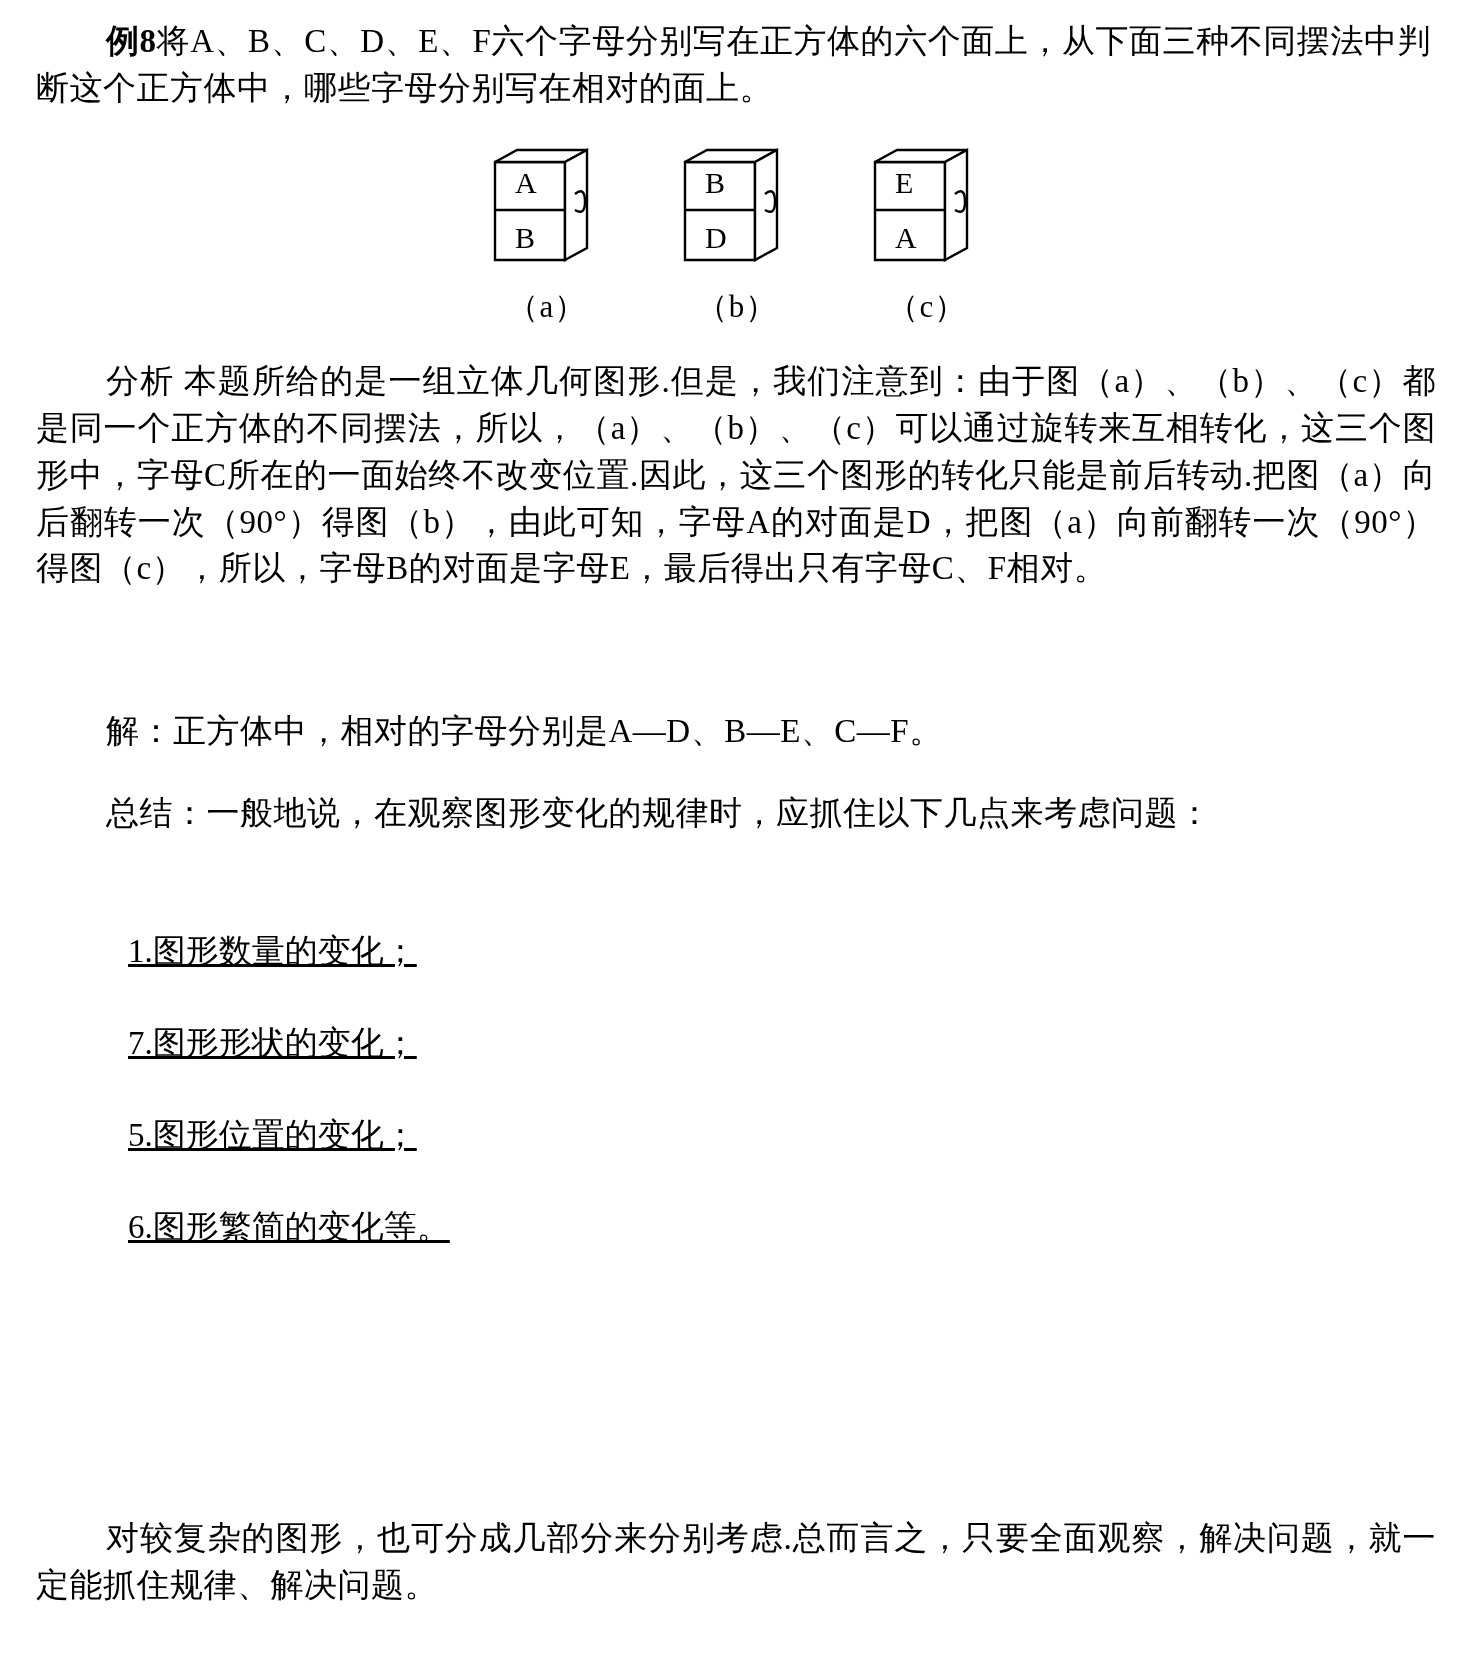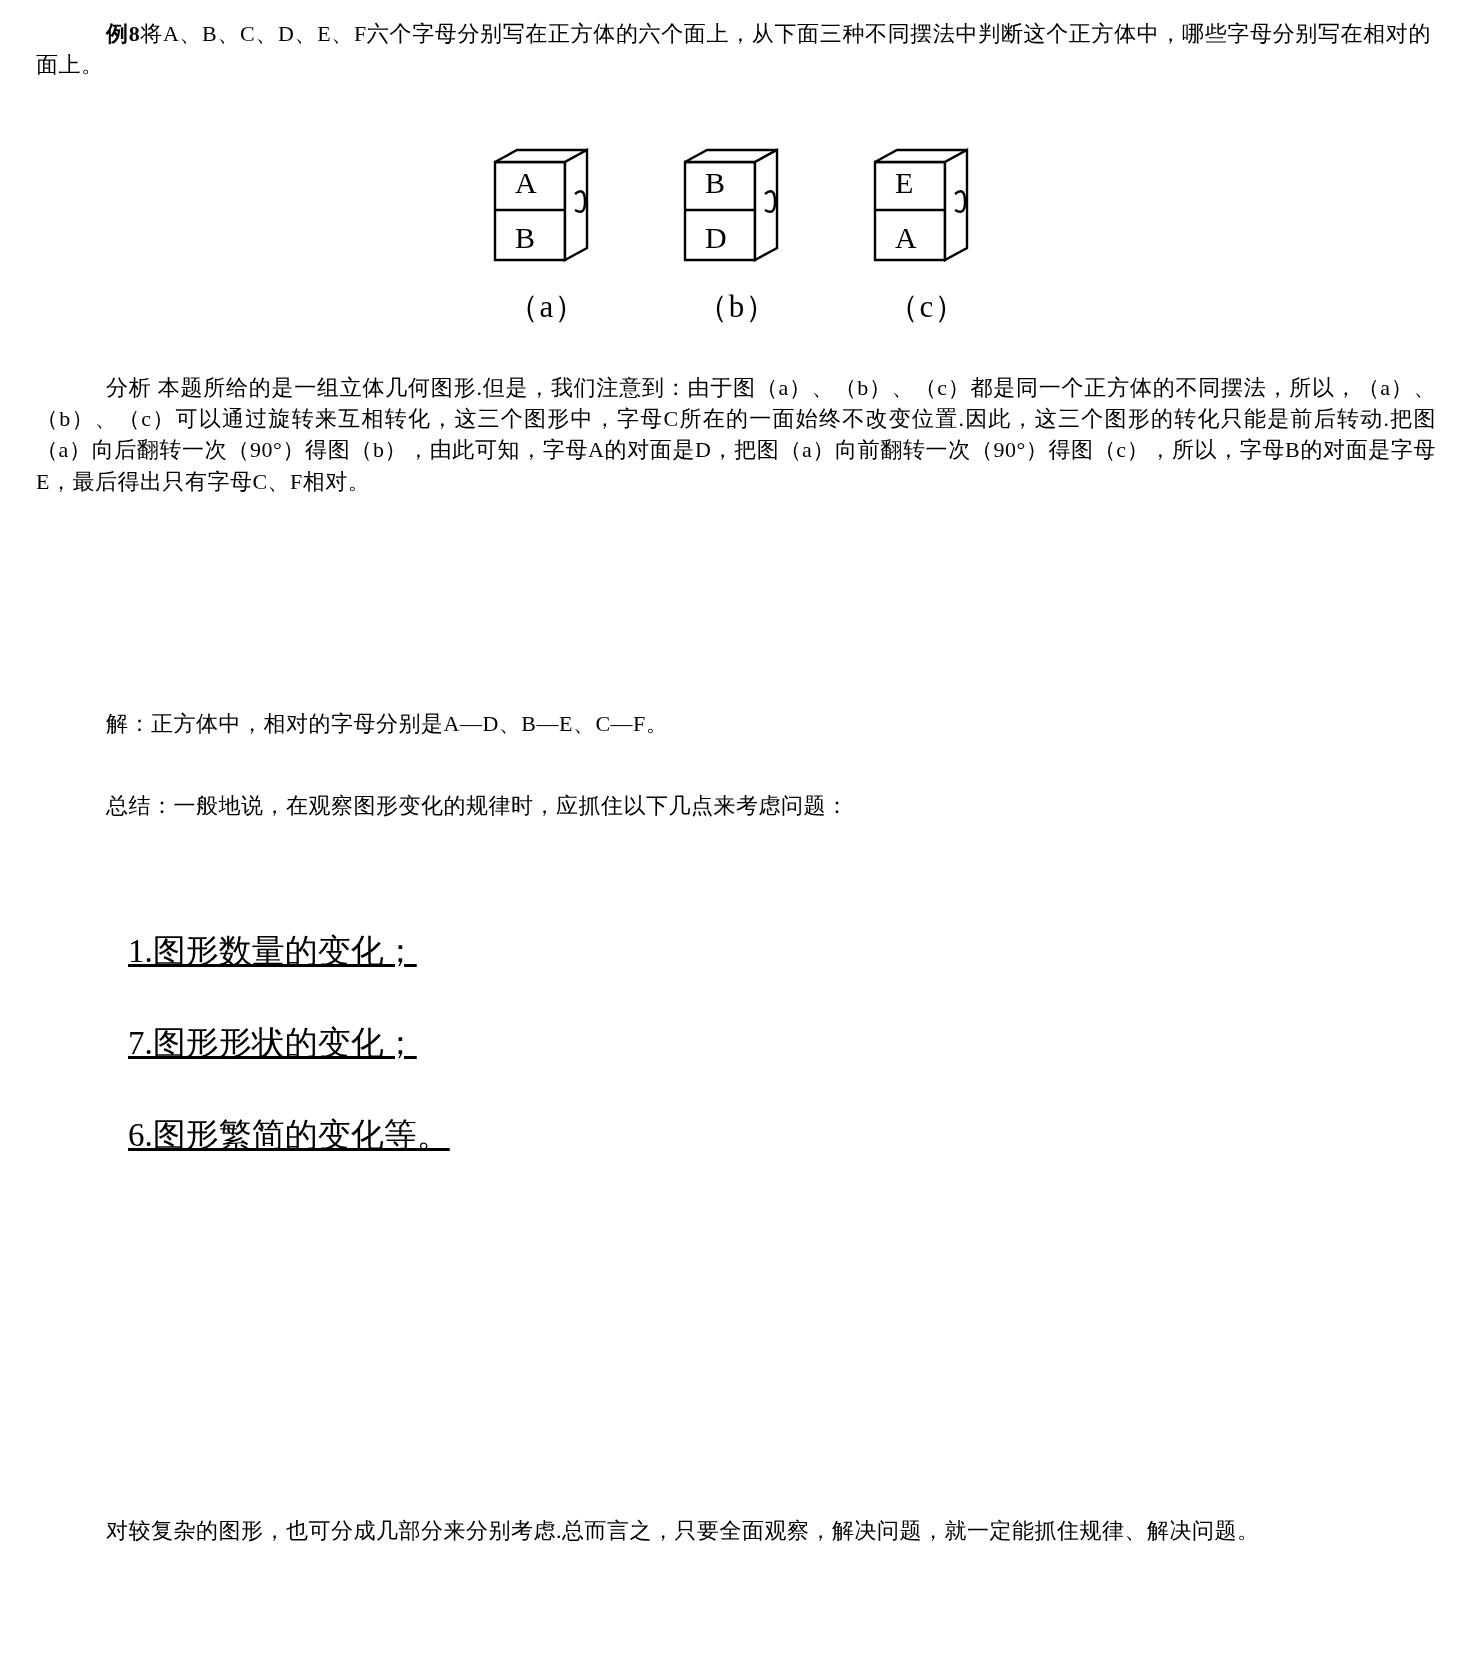--- a/index.html
+++ b/index.html
@@ -16,21 +16,21 @@
     overflow: hidden;
   }
   .page {
     position: relative;
     width: 1474px;
     height: 1670px;
     padding: 0;
     box-sizing: border-box;
   }
   .para {
-    font-size: 22px;
+    font-size: 33px;
     line-height: 1.42;
     letter-spacing: 0.5px;
     margin: 0;
     text-align: justify;
   }
   .title-para {
     position: absolute;
     top: 18px;
     left: 36px;
     width: 1395px;
@@ -80,21 +80,21 @@
     top: 75px;
   }
   .cap {
     font-size: 31px;
     margin-top: 12px;
     letter-spacing: 1px;
   }
   
   .analysis {
     position: absolute;
-    top: 372px;
+    top: 358px;
     left: 36px;
     width: 1400px;
   }
   .solution {
     position: absolute;
     top: 708px;
     left: 36px;
     width: 1400px;
   }
   .summary {
@@ -182,18 +182,19 @@
 
   <div class="para analysis indent2">分析 本题所给的是一组立体几何图形.但是，我们注意到：由于图（a）、（b）、（c）都是同一个正方体的不同摆法，所以，（a）、（b）、（c）可以通过旋转来互相转化，这三个图形中，字母C所在的一面始终不改变位置.因此，这三个图形的转化只能是前后转动.把图（a）向后翻转一次（90°）得图（b），由此可知，字母A的对面是D，把图（a）向前翻转一次（90°）得图（c），所以，字母B的对面是字母E，最后得出只有字母C、F相对。</div>
 
   <div class="para summary indent2">总结：一般地说，在观察图形变化的规律时，应抓住以下几点来考虑问题：</div>
 
   <div class="para solution indent2">解：正方体中，相对的字母分别是A—D、B—E、C—F。</div>
 
   <div class="list">
     <div class="list-item">1.图形数量的变化；</div>
     <div class="list-item">7.图形形状的变化；</div>
+    <div class="list-item">5.图形位置的变化；</div>
     <div class="list-item">6.图形繁简的变化等。</div>
   </div>
 
   <div class="para closing indent2">对较复杂的图形，也可分成几部分来分别考虑.总而言之，只要全面观察，解决问题，就一定能抓住规律、解决问题。</div>
 
 </div>
 
 </body></html>

